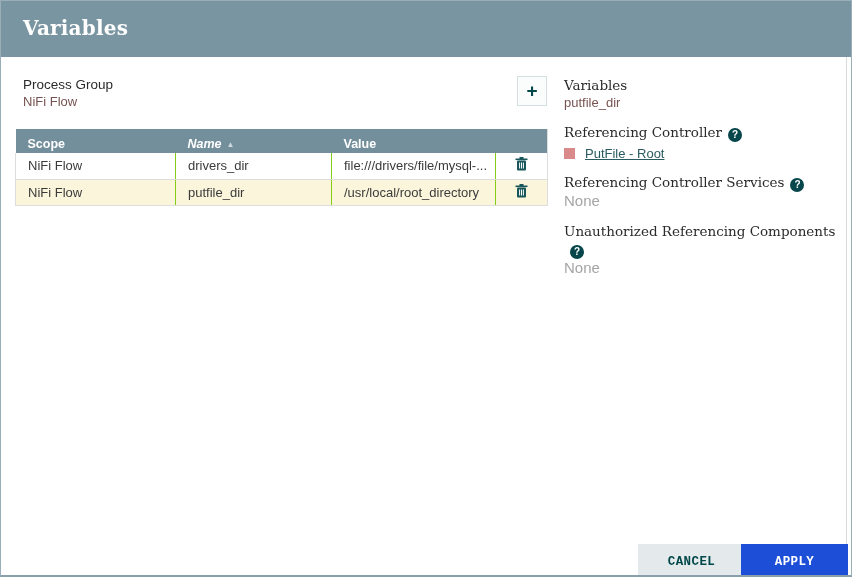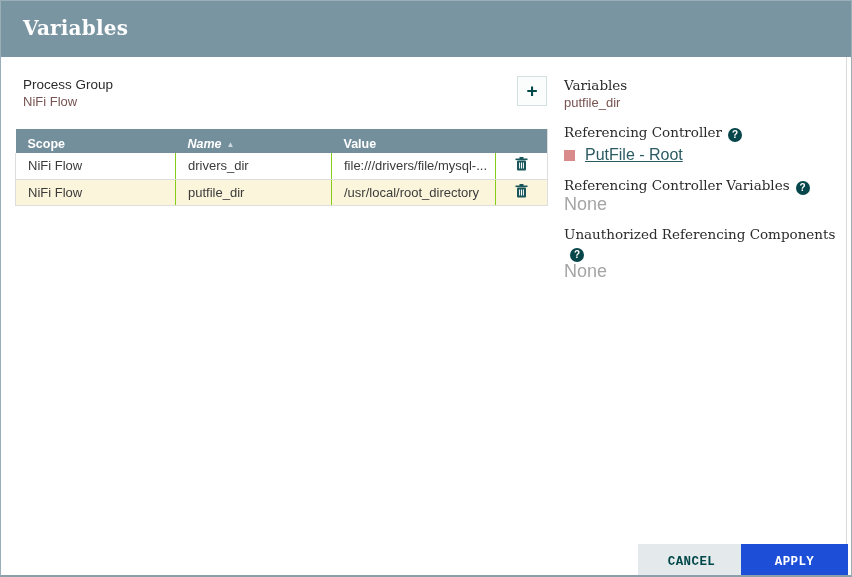--- a/index.html
+++ b/index.html
@@ -132,35 +132,35 @@
     background: #07464a;
     color: #ffffff;
     font-family: "Liberation Sans", sans-serif;
     font-size: 10px;
     font-weight: bold;
     line-height: 14px;
     text-align: center;
     margin-left: 6px;
     vertical-align: -1px;
   }
-  .none-value { font-size: 18px; color: #a5a5a5; line-height: 18px; }
+  .none-value { font-size: 15px; color: #a5a5a5; line-height: 18px; }
   .ref-proc-row {
     display: flex;
     align-items: center;
     margin-top: 4px;
     margin-bottom: 2px;
   }
   .proc-square {
     width: 11px; height: 11px;
     background: #d98b8b;
     margin-right: 10px;
     flex: 0 0 auto;
   }
   .proc-link {
-    font-size: 16px;
+    font-size: 13px;
     color: #2b5b62;
     text-decoration: underline;
     cursor: pointer;
   }
 
   
   .gutter-line {
     position: absolute;
     left: 845px; top: 56px;
     width: 1px; height: 487px;
@@ -282,21 +282,21 @@
         <span>Referencing Controller</span><span class="help-badge">?</span>
       </div>
       <div class="ref-proc-row">
         <span class="proc-square"></span>
         <a class="proc-link">PutFile - Root</a>
       </div>
     </div>
 
     <div class="rp-section">
       <div class="rp-label">
-        <span>Referencing Controller Variables</span><span class="help-badge">?</span>
+        <span>Referencing Controller Services</span><span class="help-badge">?</span>
       </div>
       <div class="none-value">None</div>
     </div>
 
     <div class="rp-section">
       <div class="rp-label">
         <span>Unauthorized Referencing Components</span><span class="help-badge">?</span>
       </div>
       <div class="none-value">None</div>
     </div>

